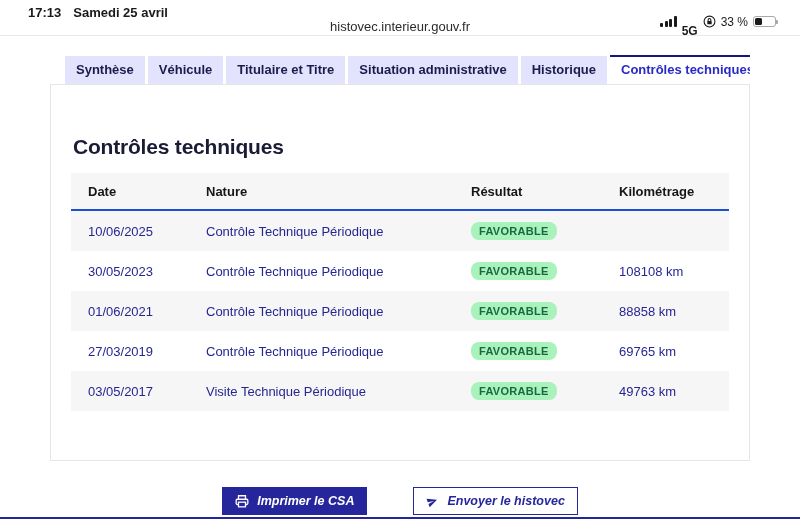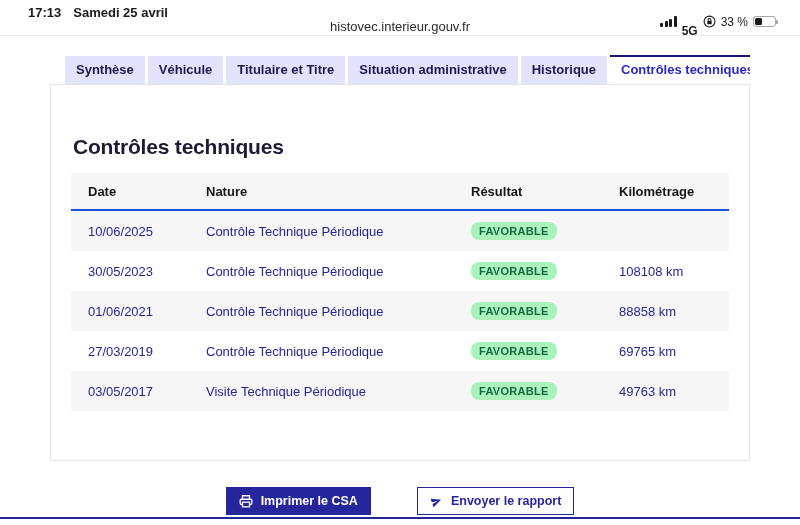--- a/index.html
+++ b/index.html
@@ -42,21 +42,21 @@
   .tr > div { padding-left: 17px; }
   .thead { background: #f6f6f6; height: 38px; font-weight: 700; color: #161616; border-bottom: 2px solid #1d4ed8; }
   .row { height: 40px; color: #262692; }
   .row:nth-child(even) { background: #f6f6f6; }
   .badge { display: inline-block; background: #a9f2bc; color: #1a6840; font-size: 11px; font-weight: 700;
            padding: 3px 8px; border-radius: 8px; letter-spacing: 0.3px; }
 
   
   .actions { display: flex; justify-content: center; gap: 46px; margin-top: 26px; }
   .btn { display: flex; align-items: center; gap: 8px; height: 28px; padding: 0 12px;
-         font-family: inherit; font-size: 12.5px; font-weight: 700; cursor: pointer; line-height: 1; }
+         font-family: inherit; font-size: 12.5px; font-weight: 700; cursor: pointer; line-height: 1; font-style: italic; }
   .btn.primary { background: #26269c; color: #ffffff; border: 1px solid #26269c; }
   .btn.secondary { background: #ffffff; color: #26269c; border: 1px solid #26269c; }
   .btn svg { flex: 0 0 auto; }
 
   
   .footer-line { margin-top: 2px; height: 2px; background: #26269c; }
 </style>
 </head>
 <body>
 
@@ -156,17 +156,17 @@
     <span>Imprimer le CSA</span>
   </button>
 
 
   <button class="btn secondary">
     <span style="display:flex; transform: rotate(-20deg);">
       <svg width="13" height="13" viewBox="0 0 24 24" fill="currentColor">
         <path d="M3.4 20.4l17.4-8.4L3.4 3.6l-.01 6.53L15 12 3.39 13.87z"></path>
       </svg>
     </span>
-    <span>Envoyer le rapport</span>
+    <span>Envoyer le histovec</span>
   </button>
 </div>
 
 <div class="footer-line"></div>
 
 </body></html>

